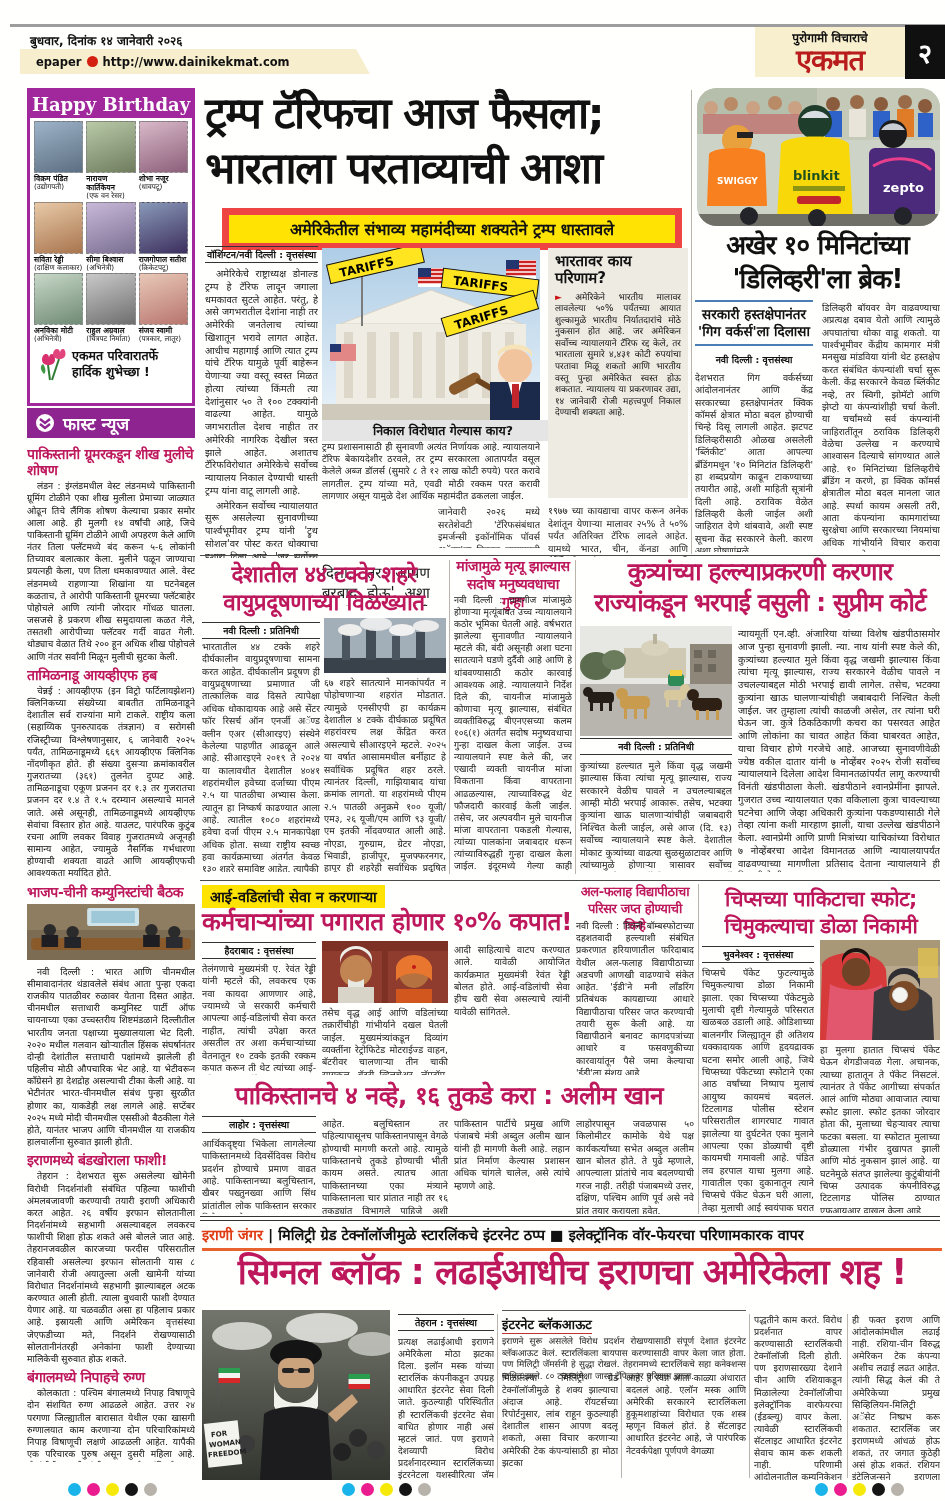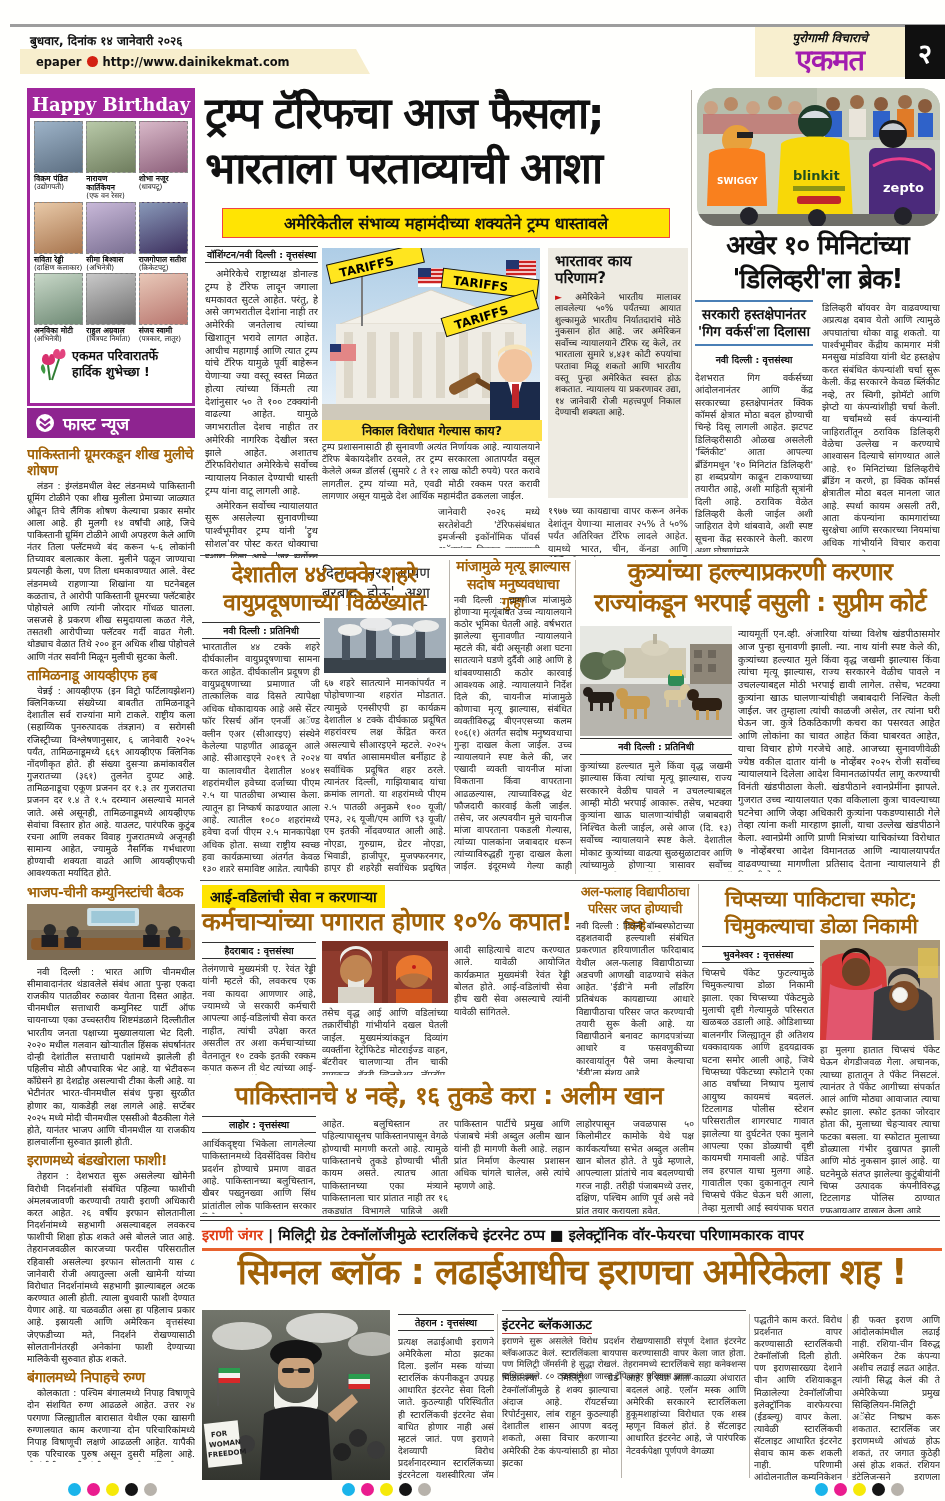--- a/index.html
+++ b/index.html
@@ -1,36 +1,36 @@
 <!DOCTYPE html>
 <html><head>
 <meta charset="utf-8">
 <style>
   html,body{margin:0;padding:0;background:#e9e9e9;}
   .page{position:relative;width:945px;height:1501px;background:#fffffd;font-family:"DejaVu Sans",sans-serif;color:#111;overflow:hidden;margin:0 auto;}
   .abs{position:absolute;}
   .bt{font-size:9.3px;line-height:1.33;color:#1c1c1c;overflow:hidden;text-align:justify;}
   .bt p{margin:0 0 2px 0;text-indent:11px;}
-  .hl{font-weight:bold;color:#a16207;line-height:1.16;letter-spacing:-0.4px;}
+  .hl{font-weight:bold;color:#be185d;line-height:1.16;letter-spacing:-0.4px;}
   .dl{font-weight:bold;text-align:center;font-size:9.4px;border-top:1px solid #333;border-bottom:1px solid #333;padding:2px 0;line-height:1.2;}
   .hr{position:absolute;height:1px;background:#4a4a4a;}
   .vr{position:absolute;width:1px;background:#b9b4ac;}
   .ph{position:absolute;overflow:hidden;background:#ddd;}
   .ph svg{display:block;width:100%;height:100%;}
   
   .toprule{position:absolute;left:10px;top:24px;width:935px;height:3px;background:#9d9d9d;}
   .dateline-top{position:absolute;left:30px;top:32px;font-size:12px;font-weight:bold;}
   .epaper{position:absolute;left:20px;top:49px;width:350px;height:25px;background:#f7eecd;clip-path:polygon(0 0,96% 0,100% 100%,0 100%);display:flex;align-items:center;gap:5px;padding-left:16px;box-sizing:border-box;font-size:11.5px;font-weight:bold;}
   .linkdot{width:11px;height:11px;border-radius:50%;background:#d32011;display:inline-block;}
   .logo{position:absolute;left:330px;top:24px;width:300px;font-size:40px;font-weight:bold;letter-spacing:-1px;white-space:nowrap;}
   .logo .r{color:#d40000;}
   .logo .g{color:#8f8f8f;text-shadow:1px 1px 0 #cfcfcf;}
   .tagbox{position:absolute;left:755px;top:27px;width:150px;height:50px;background:#f8efcf;text-align:center;}
-  .tagbox .tl{font-size:12px;font-weight:bold;margin-top:2px;font-style:italic;}
-  .tagbox .mh{font-size:29px;font-weight:bold;color:#a21caf;line-height:1;letter-spacing:-1px;}
+  .tagbox .tl{font-size:12px;font-weight:bold;margin-top:2px;}
+  .tagbox .mh{font-size:29px;font-weight:bold;color:#b91c1c;line-height:1;letter-spacing:-1px;}
   .pgbox{position:absolute;left:905px;top:25px;width:40px;height:54px;background:#101010;color:#fff;font-size:27px;font-weight:bold;display:flex;align-items:center;justify-content:center;}
   
   .bday{position:absolute;left:27px;top:88px;width:168px;height:318px;border:3px solid #a0279c;background:#fff;box-sizing:border-box;}
   .bday-head{height:27px;background:#a0279c;color:#fff;text-align:center;font:bold 18px "DejaVu Serif",serif;line-height:27px;}
   .bgrid{display:grid;grid-template-columns:repeat(3,1fr);gap:1px 3px;padding:3px 4px 0 4px;}
   .bcell{text-align:left;}
   .bphoto{height:50px;border:1px dashed #8a8a8a;}
   .bname{font-size:7.6px;font-weight:bold;line-height:1.2;margin-top:1px;}
   .brole{font-size:7.2px;line-height:1.15;}
   .g1{background:linear-gradient(160deg,#9db3c8,#5d6f82);} .g2{background:linear-gradient(160deg,#b8c9a8,#6f7d5e);}
@@ -41,26 +41,26 @@
   .bwish{display:flex;align-items:center;gap:6px;padding:3px 6px;}
   .bwish .wt{font-size:12.5px;font-weight:bold;line-height:1.3;}
   
   .fast-head{position:absolute;left:27px;top:408px;width:168px;height:30px;background:#8e2490;color:#fff;font-size:17px;font-weight:bold;display:flex;align-items:center;gap:8px;padding-left:8px;box-sizing:border-box;}
   .fast-col{position:absolute;left:27px;top:442px;width:168px;height:1020px;overflow:hidden;}
   .fast-col h3{margin:4px 0 2px 0;font-size:14px;line-height:1.15;letter-spacing:-0.3px;}
   .fast-col p{margin:0;font-size:9.1px;line-height:1.34;text-align:justify;text-indent:10px;}
   .fast-col .fph{width:100%;height:56px;margin:2px 0;}
   
   .lead-hl{position:absolute;left:205px;top:86px;width:485px;font-size:43px;font-weight:bold;line-height:1.28;letter-spacing:-1.5px;}
-  .lead-sub{position:absolute;left:222px;top:208px;width:446px;background:#ffe403;border:1px solid #ef4444;text-align:center;font-size:16px;font-weight:bold;padding:3px 0;}
+  .lead-sub{position:absolute;left:222px;top:208px;width:446px;background:#ffe403;border:7px solid #ef4444;text-align:center;font-size:16px;font-weight:bold;padding:3px 0;}
   .impact{position:absolute;left:548px;top:248px;width:140px;height:250px;background:#eeebe2;padding:5px 7px;box-sizing:border-box;overflow:hidden;}
   .impact .it{font-size:15px;font-weight:bold;line-height:1.15;margin-bottom:4px;}
   .impact .ib{font-size:8.9px;line-height:1.3;text-align:justify;}
   .impact .arrow{color:#c81414;}
-  .cap-yellow{background:#fde047;font-weight:bold;text-align:center;font-size:12.5px;padding:2px 1px;position:absolute;}
+  .cap-yellow{background:#e5e5e5;font-weight:bold;text-align:center;font-size:12.5px;padding:2px 12px;position:absolute;}
   
   .dl-hl{position:absolute;left:695px;top:228px;width:245px;text-align:center;font-size:26px;font-weight:bold;line-height:1.32;letter-spacing:-0.8px;}
   .dl-box{position:absolute;left:695px;top:300px;width:118px;border-top:2px solid #4a7fb5;border-bottom:2px solid #4a7fb5;text-align:center;font-size:13.5px;font-weight:bold;line-height:1.25;padding:4px 0;}
   
   .h23{font-size:22.5px;} .h14{font-size:14.2px;} .h21{font-size:20.5px;} .h13{font-size:13px;} .h25{font-size:24.5px;} .h36{font-size:35px;}
   .ctr{text-align:center;}
   .kick-y{background:#ffe403;font-weight:bold;font-size:14.5px;padding:1px 8px 2px 8px;position:absolute;}
   .irn-kick{position:absolute;left:202px;top:1224px;width:740px;font-size:14.5px;font-weight:bold;border-bottom:3px solid #e8622d;padding-bottom:4px;}
   .irn-kick .tag{color:#e03c14;}
   .irn-sub{font-size:13px;font-weight:bold;border-bottom:1px solid #b33;display:inline-block;margin-bottom:2px;}

